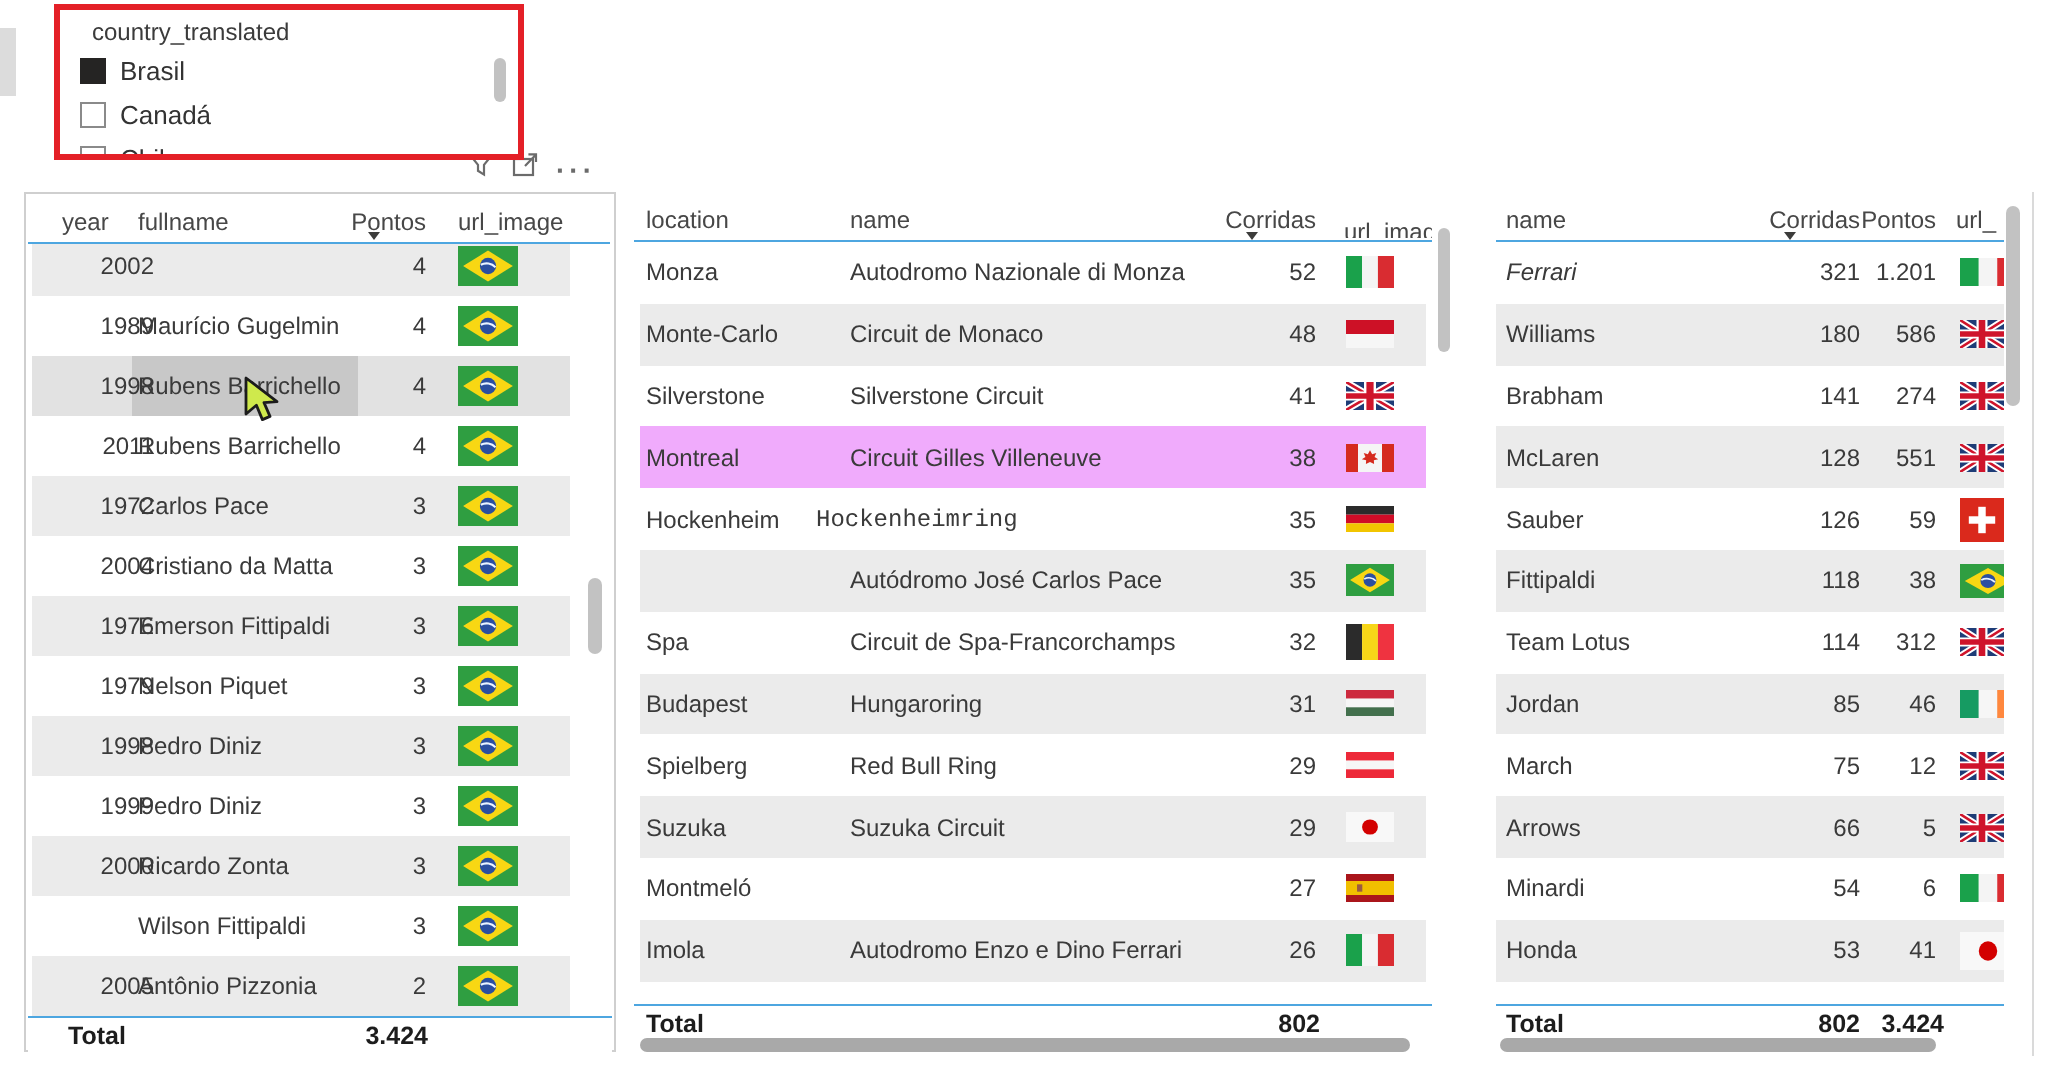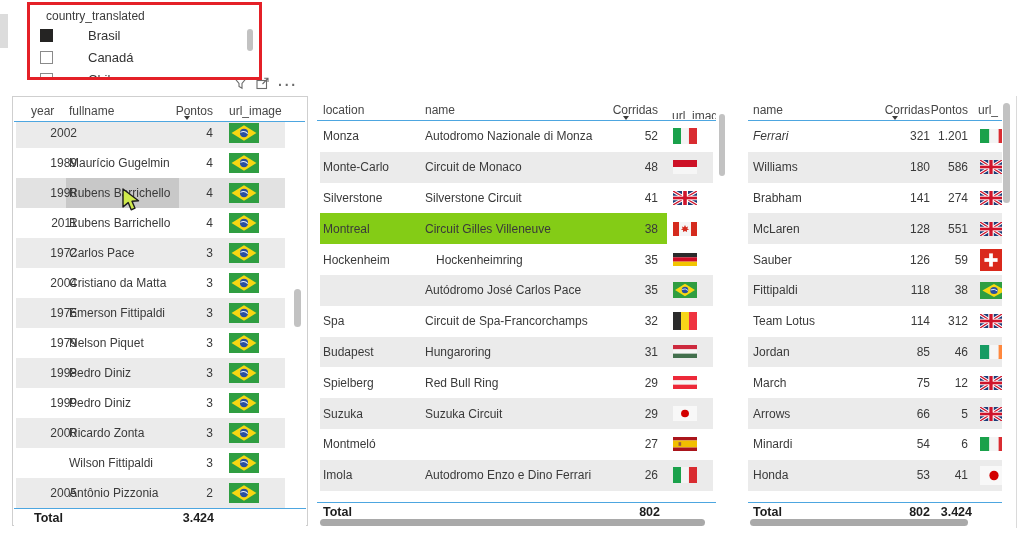--- a/index.html
+++ b/index.html
@@ -2,21 +2,21 @@
 <html><head>
 <meta charset="utf-8">
 <style>
   html,body{margin:0;padding:0;background:#fff;}
   #canvas{position:relative;width:1024px;height:542px;background:#ffffff;overflow:hidden;
           font-family:"Liberation Sans",sans-serif;color:#3a3a3a;}
   
   #slicer-box{position:absolute;left:27px;top:2px;width:229px;height:72px;
               border:3px solid #e42027;background:#fff;overflow:hidden;z-index:5;}
   #slicer-title{position:absolute;left:16px;top:4px;font-size:12px;color:#3b3b3b;}
-  .slicer-item{position:absolute;left:10px;height:20px;display:flex;align-items:center;font-size:13px;color:#333;gap:28px;}
+  .slicer-item{position:absolute;left:10px;height:20px;display:flex;align-items:center;font-size:13px;color:#333;}
   .cbx{width:13px;height:13px;margin-right:7px;box-sizing:border-box;}
   .cbx.on{background:#252423;border:1px solid #252423;}
   .cbx.off{background:#fff;border:1px solid #8a8a8a;}
   
   .tbl{position:absolute;font-size:12px;}
   .hdr{position:absolute;top:6px;height:17px;line-height:17px;color:#474747;font-size:12px;white-space:nowrap;}
   .blueline{position:absolute;height:1px;background:#4da6e0;}
   .vp{position:absolute;overflow:hidden;}
   .trow{position:absolute;}
   .cell{position:absolute;top:0;height:100%;display:flex;align-items:center;white-space:nowrap;overflow:hidden;}
@@ -301,36 +301,36 @@
               <rect width="20" height="13" fill="#1e3c77"></rect>
               <path d="M0,0 L20,13 M20,0 L0,13" stroke="#ffffff" stroke-width="3"></path>
               <path d="M0,0 L20,13 M20,0 L0,13" stroke="#cf142b" stroke-width="1.2"></path>
               <path d="M10,0 V13" stroke="#ffffff" stroke-width="5"></path>
               <path d="M0,6.5 H20" stroke="#ffffff" stroke-width="4.2"></path>
               <path d="M10,0 V13" stroke="#cf142b" stroke-width="3"></path>
               <path d="M0,6.5 H20" stroke="#cf142b" stroke-width="2.5"></path>
             </svg>
           </span>
         </div>
-        <div class="trow" style="left:5px;top:92.4px;width:347px;height:30.8px;background:#84cc16;">
+        <div class="trow" style="left:5px;top:92.4px;width:393px;height:30.8px;background:#f0abfc;">
           <span class="cell" style="left:3px;width:100px;">Montreal</span>
           <span class="cell" style="left:105px;width:180px;">Circuit Gilles Villeneuve</span>
           <span class="cell" style="left:288px;width:50px;justify-content:flex-end;">38</span>
           <span class="flagwrap" style="left:353px;top:8.4px;width:24px;height:14px;">
             <svg width="24" height="14" viewBox="0 0 20 13" preserveAspectRatio="none">
               <rect width="20" height="13" fill="#f5f5f5"></rect>
               <rect width="5" height="13" fill="#d52b1e"></rect>
               <rect x="15" width="5" height="13" fill="#d52b1e"></rect>
               <path d="M10,2.9 L10.9,4.8 L12.6,4.2 L11.9,6 L13.4,7.1 L11.6,7.5 L11.7,9.3 L10,8.3 L8.3,9.3 L8.4,7.5 L6.6,7.1 L8.1,6 L7.4,4.2 L9.1,4.8 Z" fill="#d52b1e"></path>
             </svg>
           </span>
         </div>
         <div class="trow" style="left:5px;top:123.2px;width:393px;height:30.8px;background:#ffffff;">
           <span class="cell" style="left:3px;width:100px;">Hockenheim</span>
-          <span class="cell" style="left:116px;width:180px;">Hockenheimring</span>
+          <span class="cell" style="left:88px;width:180px;font-family:Liberation Mono, monospace;">Hockenheimring</span>
           <span class="cell" style="left:288px;width:50px;justify-content:flex-end;">35</span>
           <span class="flagwrap" style="left:353px;top:8.9px;width:24px;height:13px;">
             <svg width="24" height="13" viewBox="0 0 20 13" preserveAspectRatio="none">
               <rect width="20" height="4.33" fill="#2b2b2b"></rect>
               <rect y="4.33" width="20" height="4.33" fill="#d00c27"></rect>
               <rect y="8.66" width="20" height="4.34" fill="#f2c500"></rect>
             </svg>
           </span>
         </div>
         <div class="trow" style="left:5px;top:154px;width:393px;height:30.8px;background:#ebebeb;">

